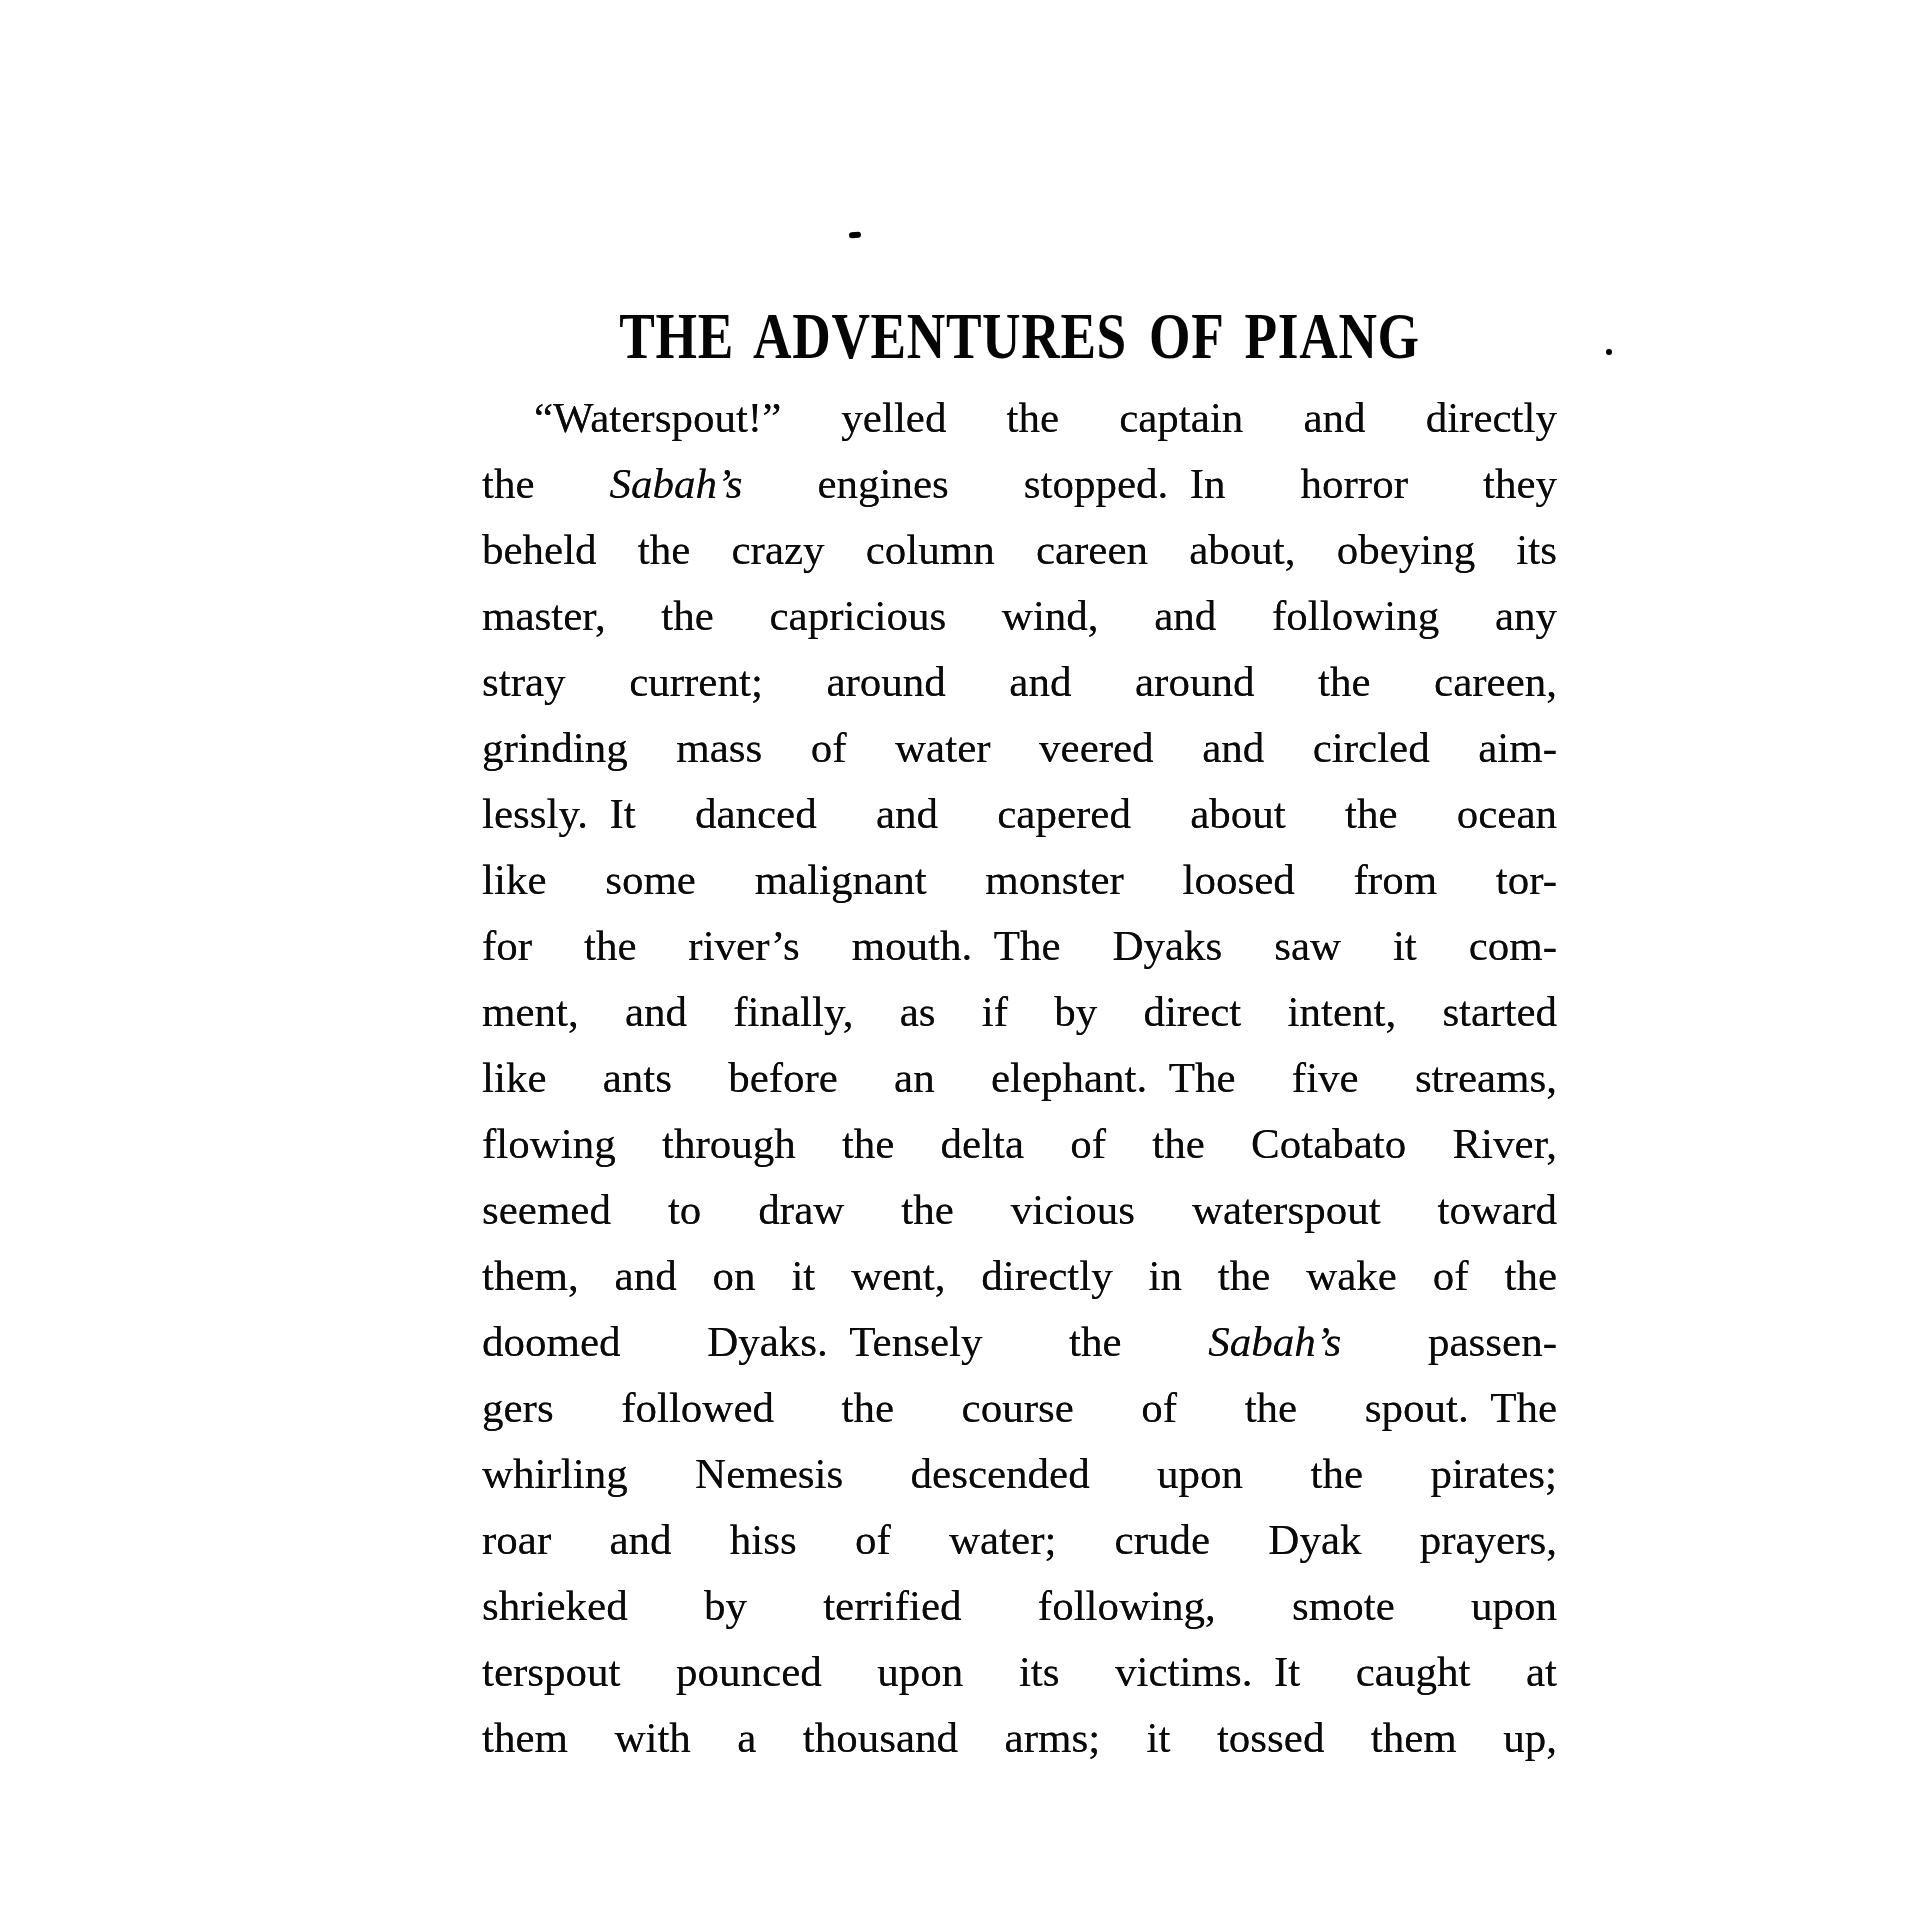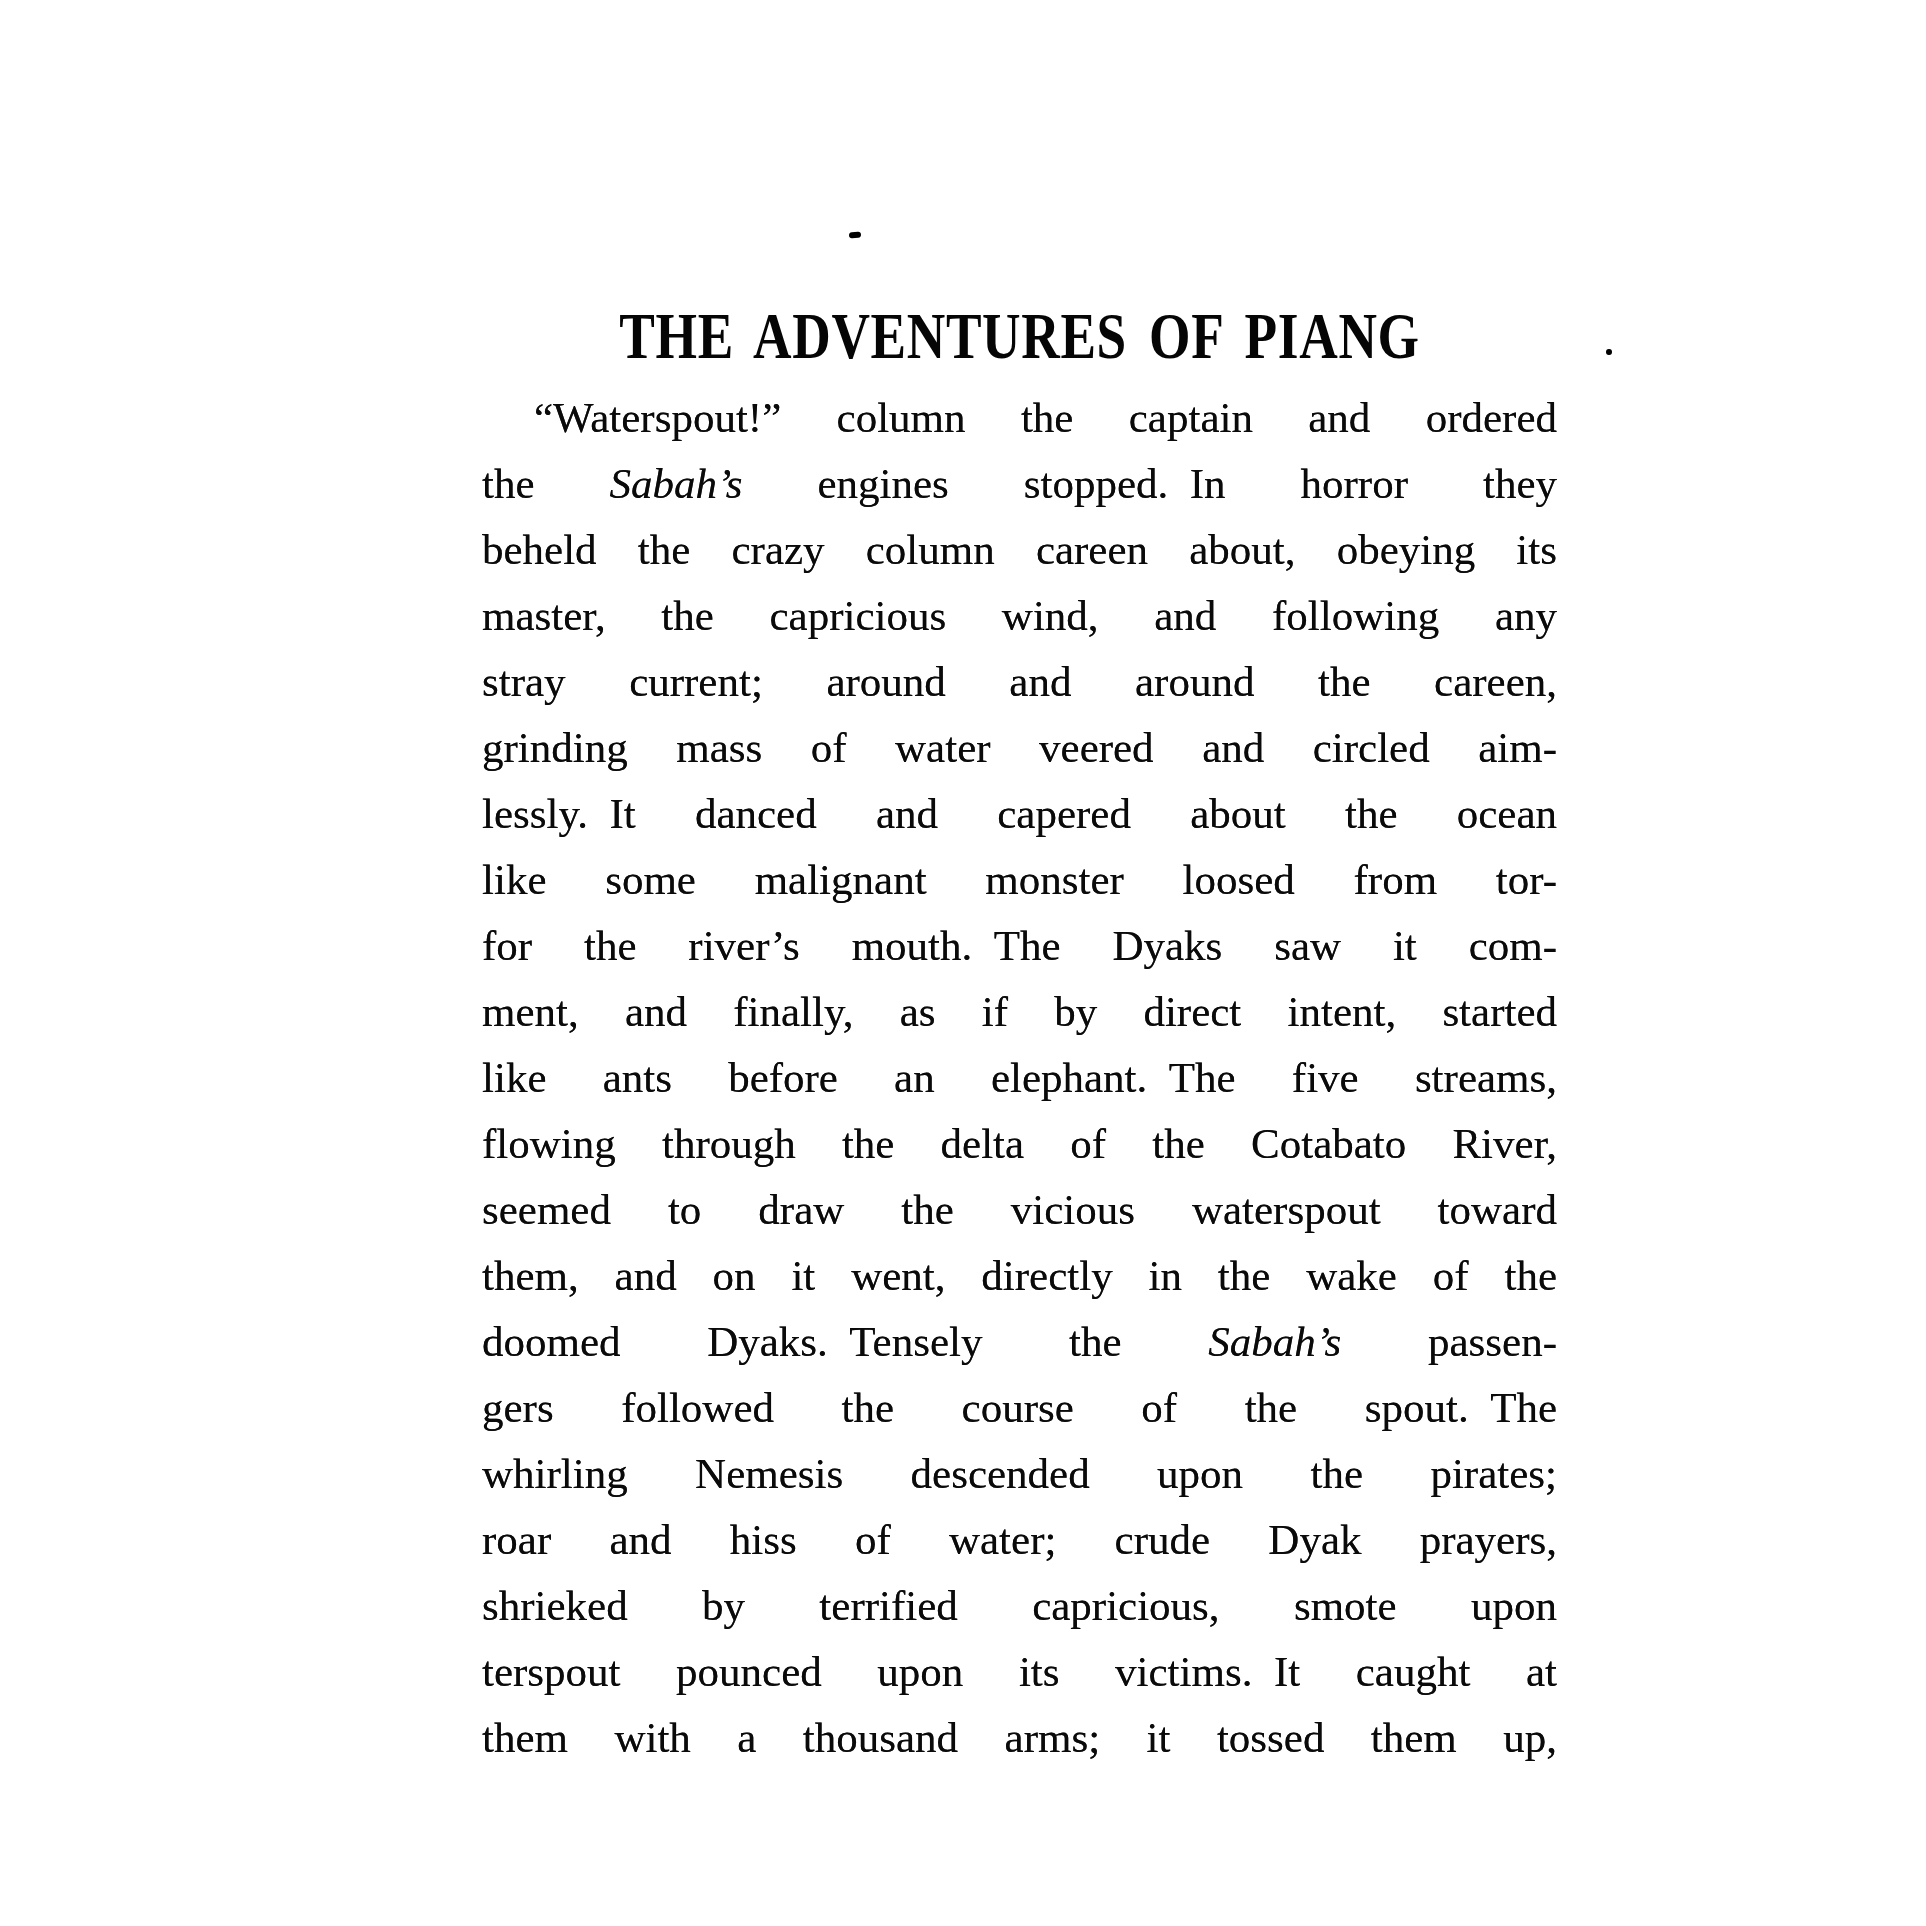--- a/index.html
+++ b/index.html
@@ -52,37 +52,37 @@
 
 <div class="page">
 
   <div class="ink ink-dash"></div>
 
   <h1 class="title">THE ADVENTURES OF PIANG</h1>
 
   <div class="ink ink-dot-sm"></div>
 
   <div class="body-text">
-      <div class="line indent"><span>“Waterspout!” column the captain and ordered</span></div>
+      <div class="line indent"><span>“Waterspout!” yelled the captain and directly</span></div>
       <div class="line"><span>the </span><span class="italic">Sabah’s</span><span> engines stopped. In horror they</span></div>
       <div class="line"><span>beheld the crazy column careen about, obeying its</span></div>
       <div class="line"><span>master, the capricious wind, and following any</span></div>
       <div class="line"><span>stray current; around and around the careen,</span></div>
       <div class="line"><span>grinding mass of water veered and circled aim-</span></div>
       <div class="line"><span>lessly. It danced and capered about the ocean</span></div>
       <div class="line"><span>like some malignant monster loosed from tor-</span></div>
       <div class="line"><span>for the river’s mouth. The Dyaks saw it com-</span></div>
       <div class="line"><span>ment, and finally, as if by direct intent, started</span></div>
       <div class="line"><span>like ants before an elephant. The five streams,</span></div>
       <div class="line"><span>flowing through the delta of the Cotabato River,</span></div>
       <div class="line"><span>seemed to draw the vicious waterspout toward</span></div>
       <div class="line"><span>them, and on it went, directly in the wake of the</span></div>
       <div class="line"><span>doomed Dyaks. Tensely the </span><span class="italic">Sabah’s</span><span> passen-</span></div>
       <div class="line"><span>gers followed the course of the spout. The</span></div>
       <div class="line"><span>whirling Nemesis descended upon the pirates;</span></div>
       <div class="line"><span>roar and hiss of water; crude Dyak prayers,</span></div>
-      <div class="line"><span>shrieked by terrified capricious, smote upon</span></div>
+      <div class="line"><span>shrieked by terrified following, smote upon</span></div>
       <div class="line"><span>terspout pounced upon its victims. It caught at</span></div>
       <div class="line"><span>them with a thousand arms; it tossed them up,</span></div>
     </div>
 
 </div>
 
 
 </body></html>

